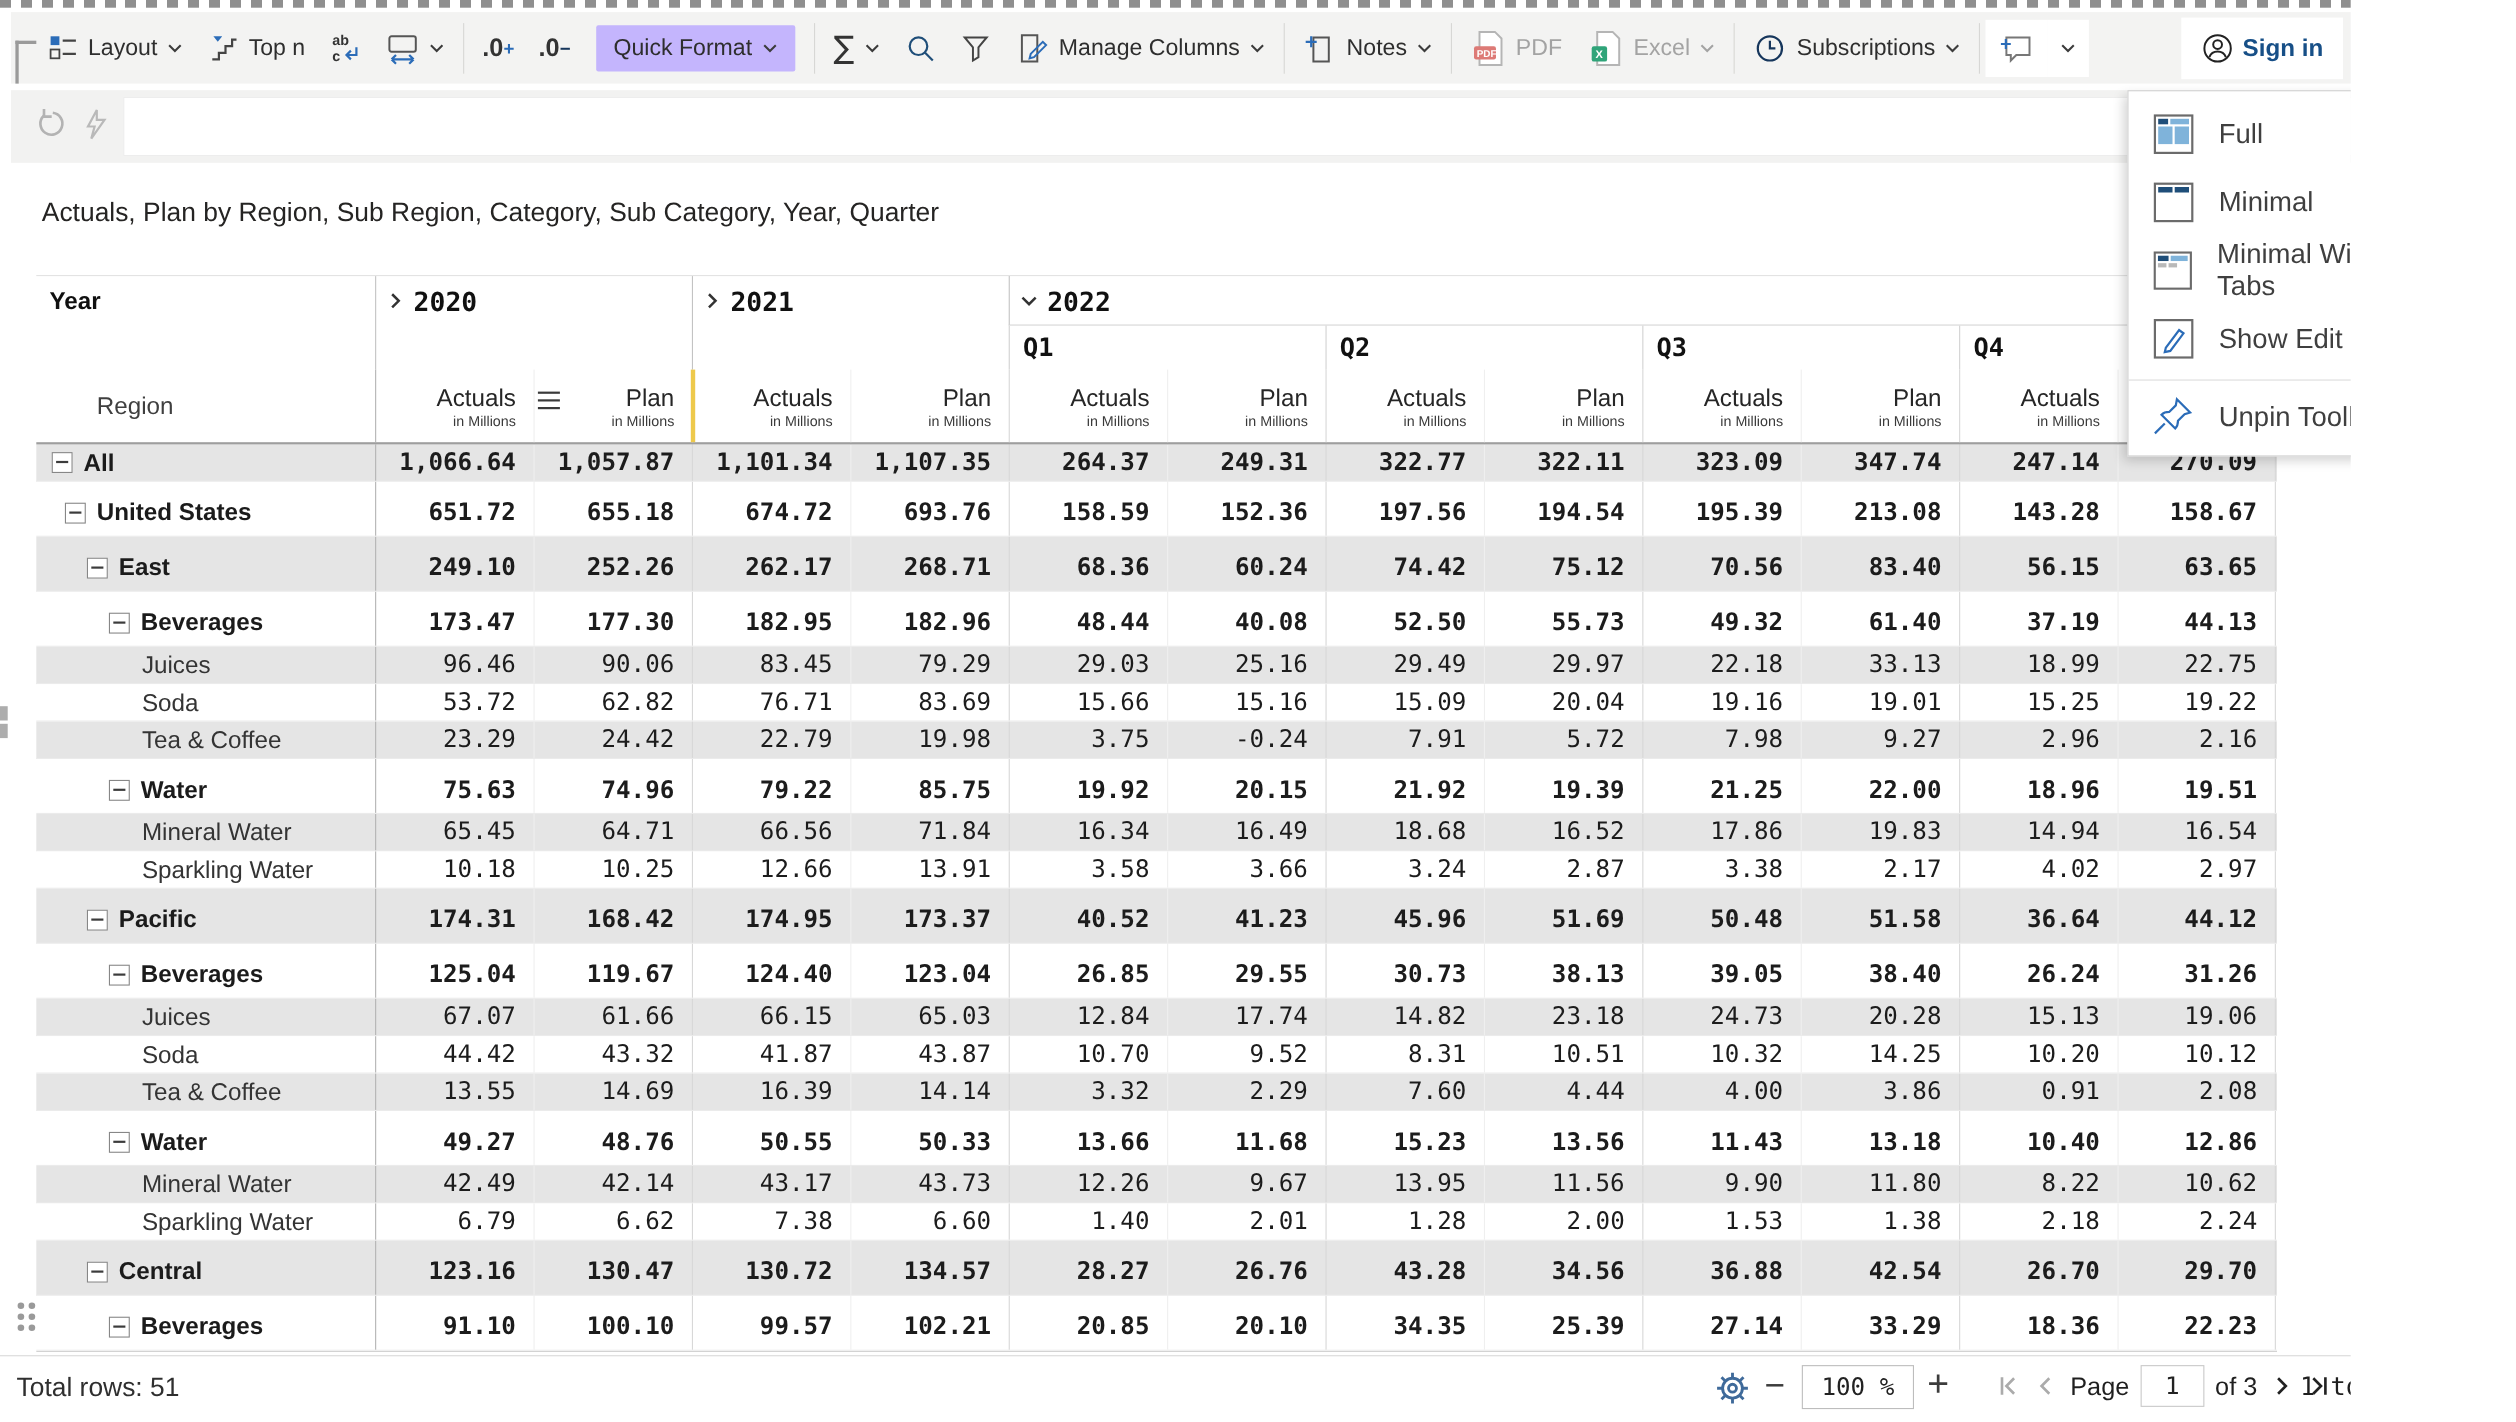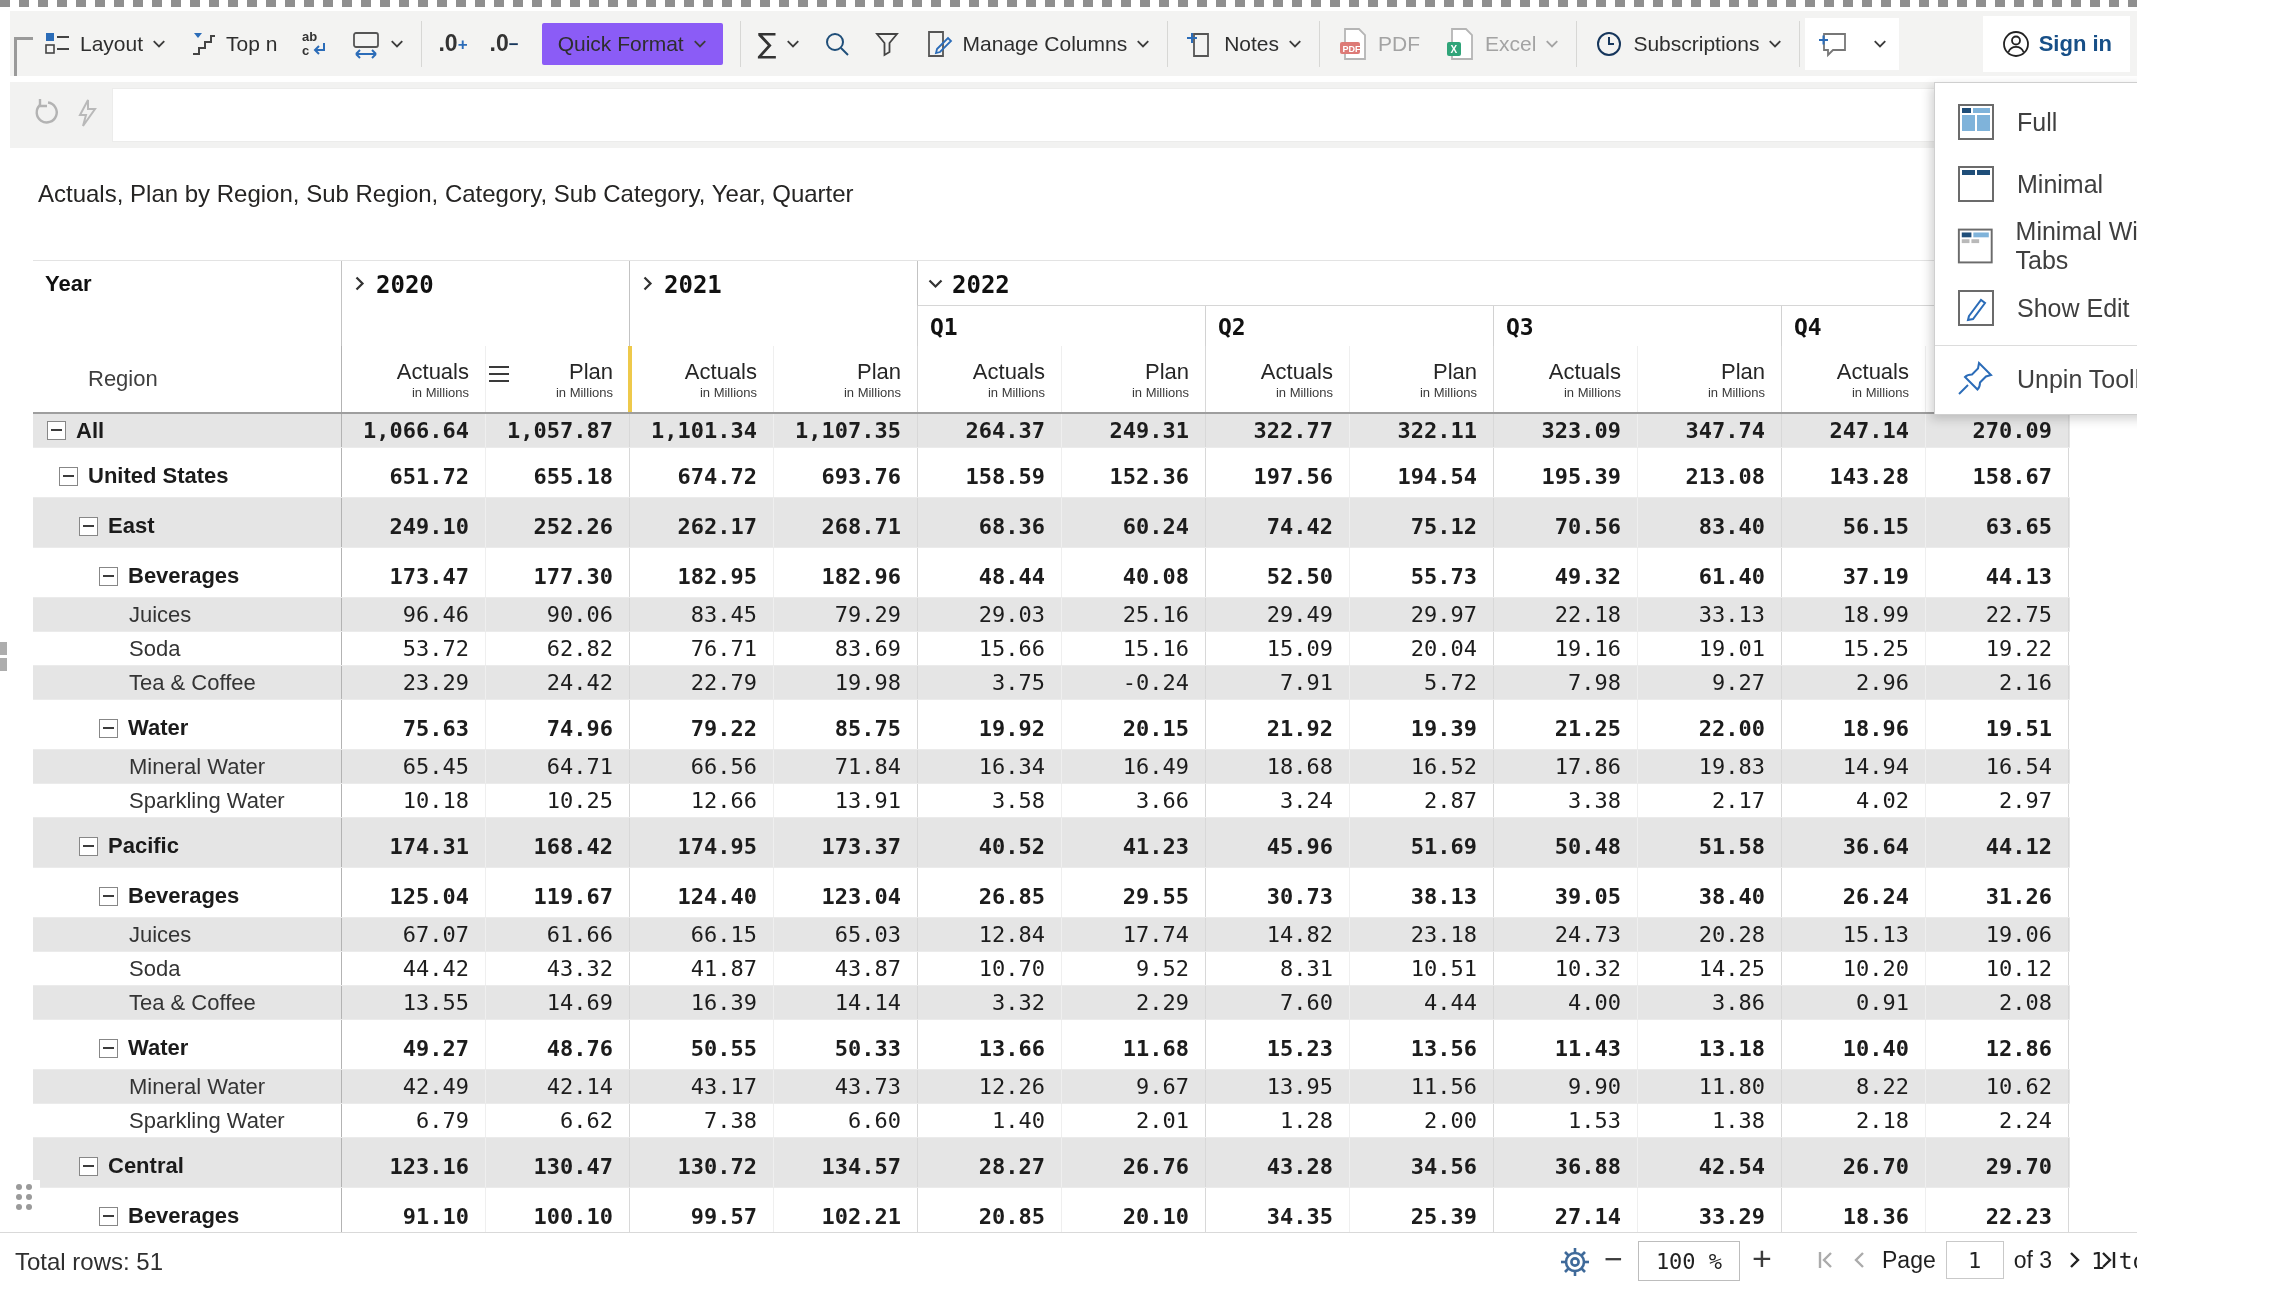--- a/index.html
+++ b/index.html
@@ -11,21 +11,21 @@
   
   .toolbar{position:absolute;left:10px;top:11px;width:2148px;height:65px;background:#f3f3f2;
            display:flex;align-items:center;}
   .tb-corner{position:absolute;left:4px;top:26px;width:16px;height:36px;
              border-left:3px solid #9a9a9a;border-top:3px solid #9a9a9a;}
   .tbtn{display:flex;align-items:center;gap:9px;margin:0 12px;font-size:21px;color:#2e2e2e;white-space:nowrap;cursor:pointer;}
   .tbtn:first-of-type{margin-left:34px;}
   .sep{width:1px;height:46px;background:#d7d7d5;margin:0 5px;flex:0 0 auto;}
   .cv{width:14px;height:10px;flex:0 0 auto;}
   .cv path{fill:none;stroke:#3c3c3c;stroke-width:1.6;}
-  .whitebox{background:#8b5cf6;padding:9px 16px;border-radius:2px;}
+  .whitebox{background:#c4b5fd;padding:9px 16px;border-radius:2px;}
   .graytxt{color:#a3a3a3;}
   .graytxt .cv path{stroke:#a3a3a3;}
   .dec{font-size:23px;color:#333;font-weight:bold;display:flex;align-items:flex-start;}
   .dec sup{font-size:17px;line-height:10px;margin-top:2px;}
   .dec .plus{color:#2b6cb8;} .dec .minus{color:#16365c;}
   .sigma{font-size:28px;color:#333;font-family:"DejaVu Sans",sans-serif;}
   .iconbtn{display:flex;align-items:center;margin:0 11px;cursor:pointer;}
   .combox{background:#fff;height:52px;display:flex;align-items:center;padding:0 12px;}
   .signin{margin-left:auto;margin-right:28px;background:#fff;height:56px;display:flex;align-items:center;
           gap:8px;padding:0 18px;font-size:22px;color:#174f87;font-weight:bold;cursor:pointer;}
@@ -33,21 +33,21 @@
   .collapse-chev{position:absolute;left:2243px;top:52px;width:40px;height:27px;background:#e4e4e4;
                  display:flex;align-items:center;justify-content:center;cursor:pointer;}
   .collapse-chev .cv{width:20px;height:13px;}
   
   .frow{position:absolute;left:10px;top:82px;width:2148px;height:66px;background:#f2f2f1;}
   .frow .ficon{position:absolute;top:16px;}
   .finput{position:absolute;left:102px;top:6px;width:2038px;height:52px;background:#fff;border:1px solid #ececeb;}
   
   .rtitle{position:absolute;left:38px;top:180px;font-size:24px;color:#252423;}
   
-  .grid{position:absolute;left:33px;top:260px;width:2037px;}
+  .grid{position:absolute;left:33px;top:250px;width:2037px;}
   .hgrid{display:grid;grid-template-columns:308px repeat(12,144px);grid-template-rows:45px 40px 66px;
          border-top:1px solid #e3e3e3;border-bottom:2px solid #9e9e9e;position:relative;}
   .hc{box-sizing:border-box;}
   .hlY{display:flex;align-items:center;padding-left:12px;font-size:22px;font-weight:bold;color:#101010;}
   .hregion{display:flex;align-items:center;padding-left:55px;font-size:22px;color:#3f3f3f;}
   .hyear{display:flex;align-items:flex-start;gap:9px;padding:10px 0 0 10px;border-left:1px solid #c3c3c3;
          font-family:"DejaVu Sans Mono",monospace;font-weight:bold;font-size:24px;color:#111;cursor:pointer;}
   .hyear .chev{width:15px;height:15px;margin-top:5px;}
   .hyear .chev path{fill:none;stroke:#333;stroke-width:1.5;}
   .hyear.open{border-bottom:1px solid #d6d6d6;}

